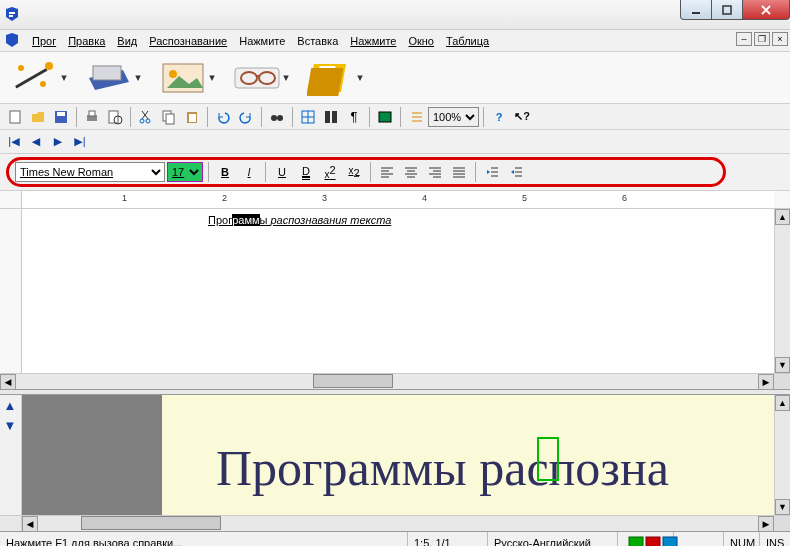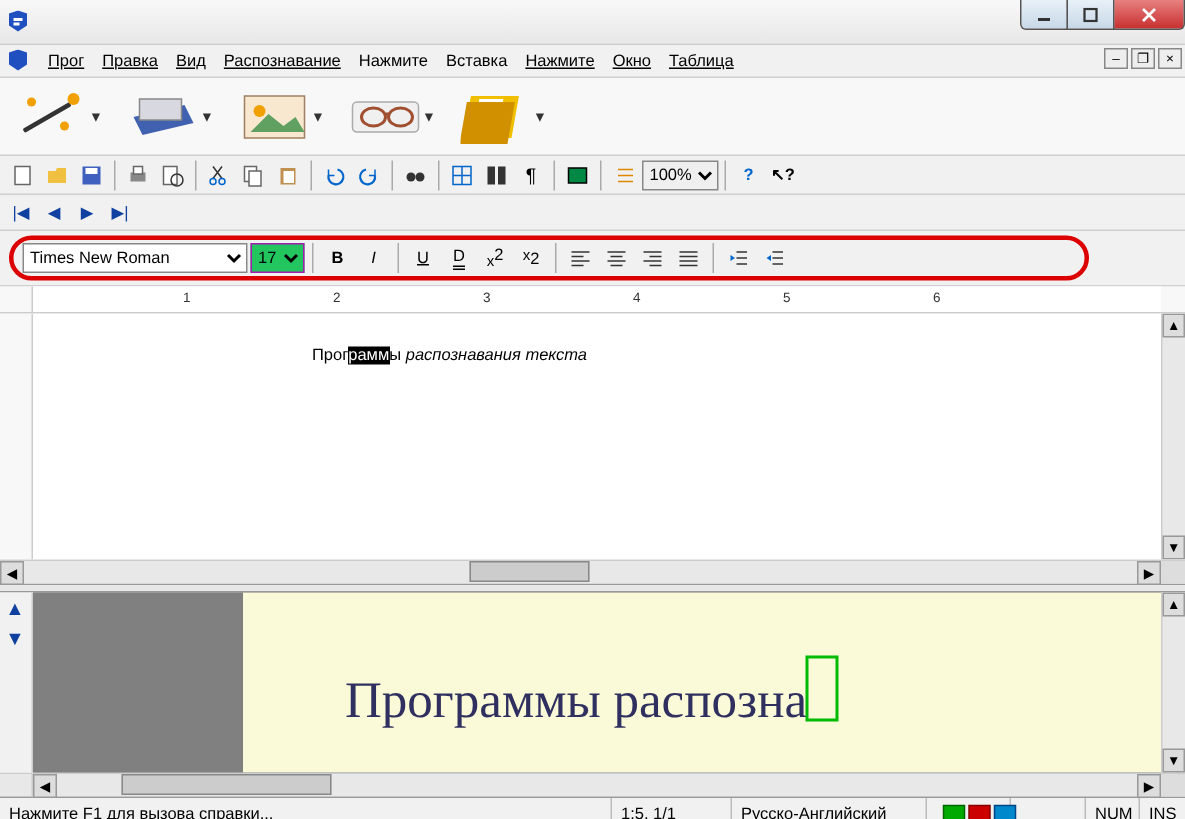--- a/index.html
+++ b/index.html
@@ -33,55 +33,55 @@
 .stdtoolbar { height: 26px; background: #f1f1f1; display: flex; align-items: center; padding: 0 4px; border-bottom: 1px solid #d0d0d0; gap: 1px; }
 .sbtn { width: 22px; height: 22px; display: flex; align-items: center; justify-content: center; cursor: pointer; border: 1px solid transparent; }
 .sep { width: 1px; height: 20px; background: #aaa; margin: 0 3px; }
 .zoom-sel { height: 20px; font-size: 11px; border: 1px solid #888; }
 
 
 .navtoolbar { height: 24px; background: #f1f1f1; display: flex; align-items: center; padding: 0 4px; border-bottom: 1px solid #d0d0d0; gap: 2px; }
 .navbtn { width: 20px; height: 20px; display: flex; align-items: center; justify-content: center; cursor: pointer; color: #1040a0; font-size: 13px; }
 
 
-.fmt-wrap { background: #f1f1f1; padding: 3px 6px; border-bottom: 1px solid #d0d0d0; }
+.fmt-wrap { background: #f1f1f1; padding: 3px 6px; border-bottom: 1px solid #d0d0d0; text-decoration: underline; }
 .fmt-highlight { border: 3px solid #d00; border-radius: 16px; padding: 2px 6px; display: flex; align-items: center; gap: 2px; width: 720px; }
 .font-sel { width: 150px; height: 20px; border: 1px solid #888; background: #fff; font-size: 11px; }
 .size-sel { width: 36px; height: 20px; border: 1px solid #a21caf; background: #22c55e; font-size: 11px; }
 .fbtn { width: 22px; height: 20px; display: flex; align-items: center; justify-content: center; cursor: pointer; border: 1px solid transparent; font-family: 'Times New Roman', serif; font-size: 13px; }
 
 
 .doc-area { position: relative; height: 198px; display: flex; flex-direction: column; }
 .ruler-row { display: flex; height: 18px; background: #f8f8f8; border-bottom: 1px solid #ccc; }
 .ruler-corner { width: 22px; border-right: 1px solid #ccc; }
 .ruler { flex: 1; position: relative; background: #fff; overflow: hidden; }
 .ruler .tick { position: absolute; top: 2px; font-size: 9px; color: #333; }
 .doc-body { flex: 1; display: flex; overflow: hidden; }
 .vruler { width: 22px; background: #f8f8f8; border-right: 1px solid #ccc; position: relative; }
 .page { flex: 1; background: #fff; position: relative; padding: 10px 20px; }
-.doc-text { font-family: 'Times New Roman', serif; font-size: 17px; font-style: italic; color: #000; position: absolute; left: 186px; top: 16px; white-space: nowrap; }
+.doc-text { font-family: 'Times New Roman', serif; font-size: 17px; font-style: italic; text-decoration: underline; color: #000; position: absolute; left: 186px; top: 0; white-space: nowrap; }
 .doc-text .t-plain { font-style: normal; text-decoration: none; }
 .doc-text .t-sel { background: #000; color: #fff; text-decoration: none; font-style: normal; }
 .vscroll { width: 16px; background: #e8e8e8; border-left: 1px solid #ccc; display: flex; flex-direction: column; }
 .scroll-arrow { height: 16px; background: #ddd; border: 1px solid #999; display: flex; align-items: center; justify-content: center; font-size: 9px; cursor: pointer; }
 .scroll-track { flex: 1; }
 
 .hscroll { height: 16px; background: #e8e8e8; border-top: 1px solid #ccc; display: flex; }
 .hscroll .scroll-track { flex: 1; position: relative; }
 .hscroll-thumb { position: absolute; left: 40%; width: 80px; height: 14px; background: #ccc; border: 1px solid #888; top: 0; }
 
 .splitter { height: 6px; background: #e8e8e8; border-top: 1px solid #999; border-bottom: 1px solid #999; cursor: ns-resize; }
 
 
 .preview { height: 120px; display: flex; }
 .preview-left { width: 22px; background: #f1f1f1; border-right: 1px solid #ccc; display: flex; flex-direction: column; }
 .preview-body { flex: 1; position: relative; overflow: hidden; background: #808080; display: flex; }
 .prev-gray { width: 140px; background: #808080; }
 .prev-page { flex: 1; background: #fafad8; position: relative; display: flex; align-items: center; }
-.prev-text { font-family: 'Times New Roman', serif; font-size: 34px; color: #303060; white-space: nowrap; padding-left: 68px; margin-top: 26px; }
+.prev-text { font-family: 'Times New Roman', serif; font-size: 50px; color: #303060; white-space: nowrap; padding-left: 54px; margin-top: 26px; }
 .caret-box { position: absolute; left: 375px; top: 42px; width: 22px; height: 44px; border: 2px solid #0b0; }
 .preview .vscroll { width: 16px; }
 
 .hscroll2 { height: 16px; background: #e8e8e8; border-top: 1px solid #ccc; display: flex; }
 .hscroll2-thumb { position: absolute; left: 6%; width: 140px; height: 14px; background: #ccc; border: 1px solid #888; }
 
 
 .statusbar { height: 22px; background: #f1f1f1; border-top: 1px solid #999; display: flex; align-items: center; font-size: 11px; }
 .status-cell { padding: 0 6px; border-right: 1px solid #bbb; height: 100%; display: flex; align-items: center; }
 .status-cell.main { flex: 1; }

